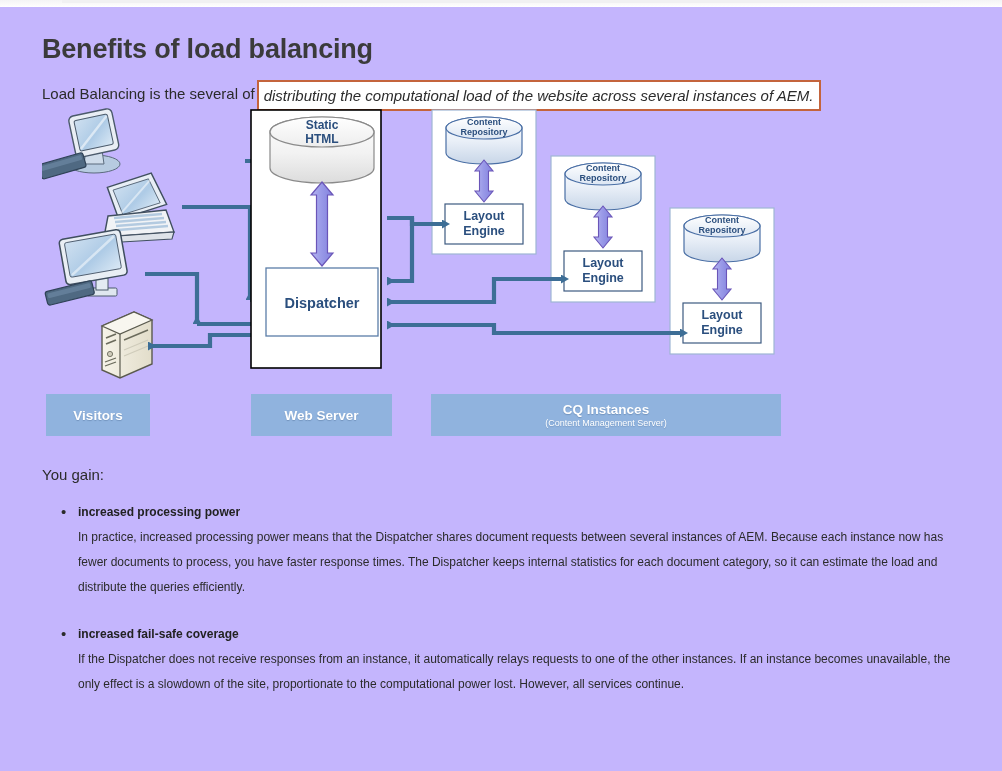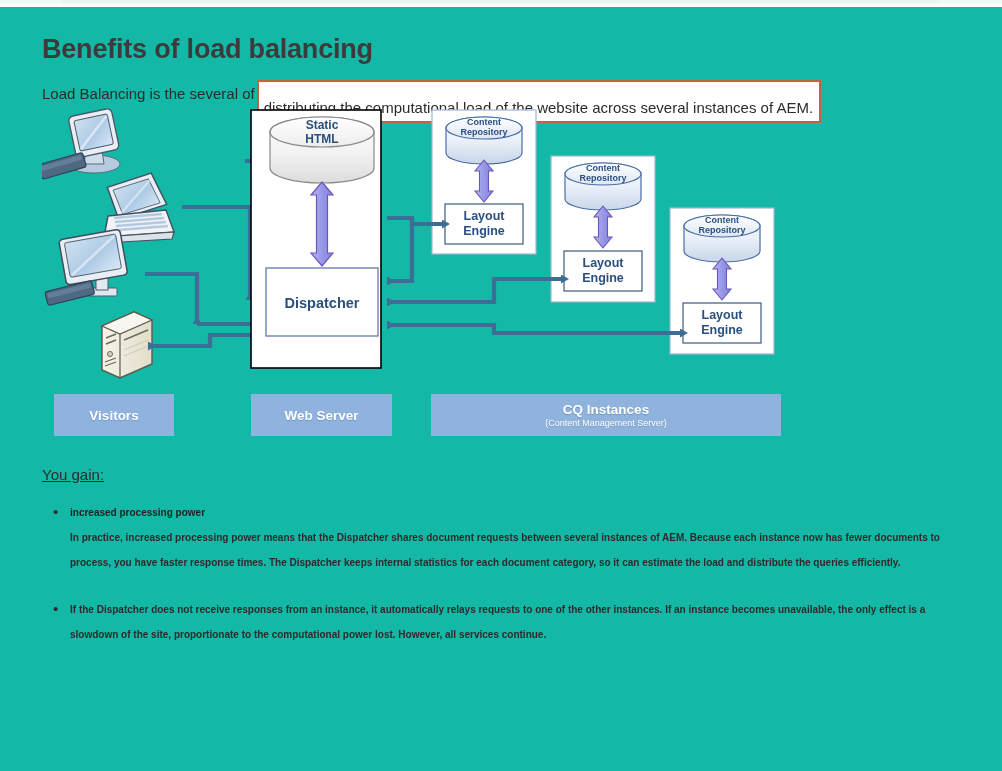--- a/index.html
+++ b/index.html
@@ -6,21 +6,21 @@
   html, body {
     margin: 0; padding: 0;
     width: 1002px; height: 771px;
     background: #ffffff;
     font-family: "Liberation Sans", sans-serif;
     overflow: hidden;
   }
   #page {
     position: relative;
     width: 1002px; height: 771px;
-    background: #14b8a6;
+    background: #c4b5fd;
   }
   .top-edge {
     position: absolute; left: 0; top: 0;
     width: 1002px; height: 7px;
     background: linear-gradient(to bottom, #f4f4f5 0%, #fafafa 60%, #ffffff 100%);
   }
   .top-edge::after {
     content: "";
     position: absolute; left: 62px; top: 0;
     width: 878px; height: 3px;
@@ -41,73 +41,75 @@
     position: absolute; left: 42px; top: 84px;
     font-size: 15px; color: #2b2b2b;
     white-space: nowrap;
     line-height: 20px;
   }
   .intro .plain { display: inline-block; vertical-align: top; }
   .highlight-box {
     display: inline-block;
     vertical-align: top;
     border: 2px solid #c4643c;
-    padding: 16px 6px 3px 5px;
+    padding: 4px 6px 3px 5px;
     margin-left: 2px;
     margin-top: -4px;
     background: #ffffff;
     line-height: 20px;
+    font-style: italic;
   }
 
   .yougain {
     position: absolute; left: 42px; top: 466px;
-    font-size: 15px; color: #2b2b2b; text-decoration: underline;
+    font-size: 15px; color: #2b2b2b;
   }
 
   ul.benefits {
     position: absolute; left: 42px; top: 500px;
     width: 925px;
     margin: 0; padding: 0 0 0 28px;
     list-style: none;
   }
   ul.benefits > li {
     position: relative;
     margin-bottom: 22px;
-    font-size: 10px;
+    font-size: 12px;
     color: #2b2b2b;
     line-height: 25px;
+    margin-left: 8px;
   }
   ul.benefits > li::before {
     content: "\2022";
     position: absolute; left: -17px; top: -1px;
     font-size: 15px; color: #2b2b2b;
   }
   .b-title { font-weight: 700; display: block; color: #222; }
-  .b-body { display: block; font-weight: bold; }
+  .b-body { display: block; }
 
   
   .diagram {
     position: absolute; left: 42px; top: 106px;
     width: 745px; height: 320px;
   }
   .diagram svg { display: block; }
 
   
   .legend-bar {
     position: absolute;
     background: #90b3de;
     color: #ffffff;
     display: flex;
     flex-direction: column;
     align-items: center;
     justify-content: center;
     font-weight: 700;
     text-shadow: 0 1px 1px rgba(80,110,150,.45);
   }
-  #bar-visitors { left: 54px; top: 394px; width: 120px; height: 42px; font-size: 13.5px; }
+  #bar-visitors { left: 46px; top: 394px; width: 104px; height: 42px; font-size: 13.5px; }
   #bar-webserver { left: 251px; top: 394px; width: 141px; height: 42px; font-size: 13.5px; }
   #bar-cq { left: 431px; top: 394px; width: 350px; height: 42px; font-size: 13.5px; }
   #bar-cq .sub {
     font-size: 9px; font-weight: 400; margin-top: 1px;
     text-shadow: 0 1px 1px rgba(80,110,150,.35);
   }
 </style>
 </head>
 <body>
 
@@ -337,17 +339,18 @@
   </div>
 
   <div class="yougain">You gain:</div>
 
   <ul class="benefits">
     <li>
       <span class="b-title">increased processing power</span>
       <span class="b-body">In practice, increased processing power means that the Dispatcher shares document requests between several instances of AEM. Because each instance now has fewer documents to process, you have faster response times. The Dispatcher keeps internal statistics for each document category, so it can estimate the load and distribute the queries efficiently.</span>
     </li>
     <li>
+      <span class="b-title">increased fail-safe coverage</span>
       <span class="b-body">If the Dispatcher does not receive responses from an instance, it automatically relays requests to one of the other instances. If an instance becomes unavailable, the only effect is a slowdown of the site, proportionate to the computational power lost. However, all services continue.</span>
     </li>
   </ul>
 
 </div>
 
 </body></html>

